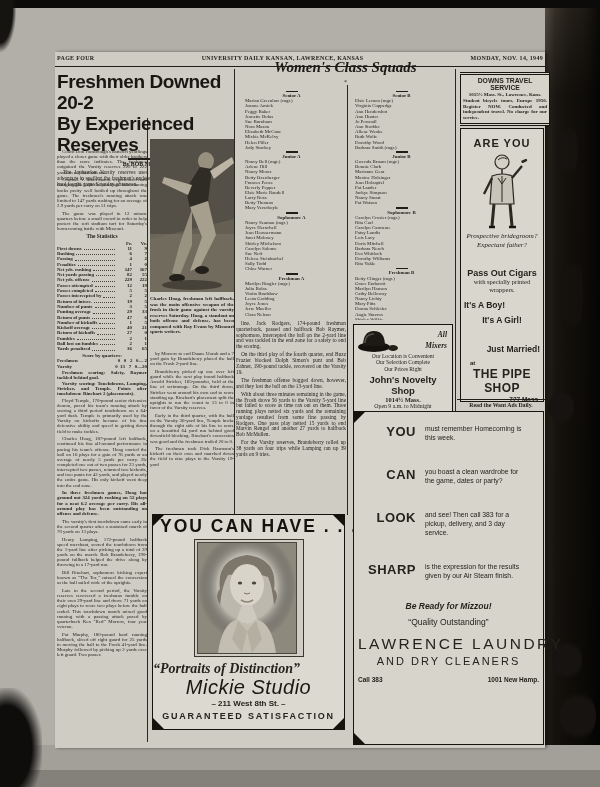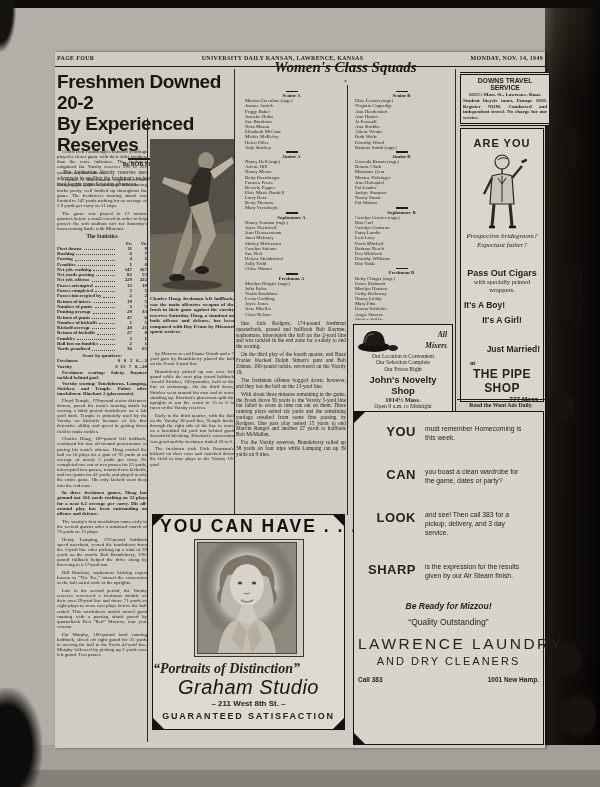--- a/index.html
+++ b/index.html
@@ -571,21 +571,21 @@
         <ellipse cx="56" cy="40" rx="2.2" ry="1.6" fill="#4a453c"></ellipse>
         <path d="M46,50 Q49,52 52,50" stroke="#7a7264" stroke-width="1" fill="none"></path>
         <path d="M43,57 Q49,61 55,57" stroke="#8d8374" stroke-width="1.6" fill="none"></path>
         <path d="M44,62 L54,62 L60,78 Q49,84 38,78 Z" fill="#cfcabf"></path>
         <path d="M20,110 Q24,80 40,76 Q49,86 58,76 Q74,80 78,110 Z" fill="#c3beb2"></path>
         <path d="M40,78 L34,96 L44,110 L49,88 Z" fill="#b5afa2"></path>
         <path d="M58,78 L64,96 L54,110 L49,88 Z" fill="#b5afa2"></path>
       </svg>
     </div>
     <div class="gr-script" style="font-family:'Liberation Serif',serif;">“Portraits of Distinction”</div>
-    <div class="gr-name">Graham Studio</div>
+    <div class="gr-name">Mickie Studio</div>
     <div class="gr-addr">– 211 West 8th St. –</div>
     <div class="gr-tag">GUARANTEED SATISFACTION</div>
   </div>
 
   <div class="abs downs">
     <div class="t">DOWNS TRAVEL SERVICE</div>
     <div class="a">1015½ Mass. St., Lawrence, Kans.</div>
     <div class="b">Student bicycle tours, Europe 1950. Register NOW. Conducted and independent travel. No charge for our service.</div>
   </div>
 

